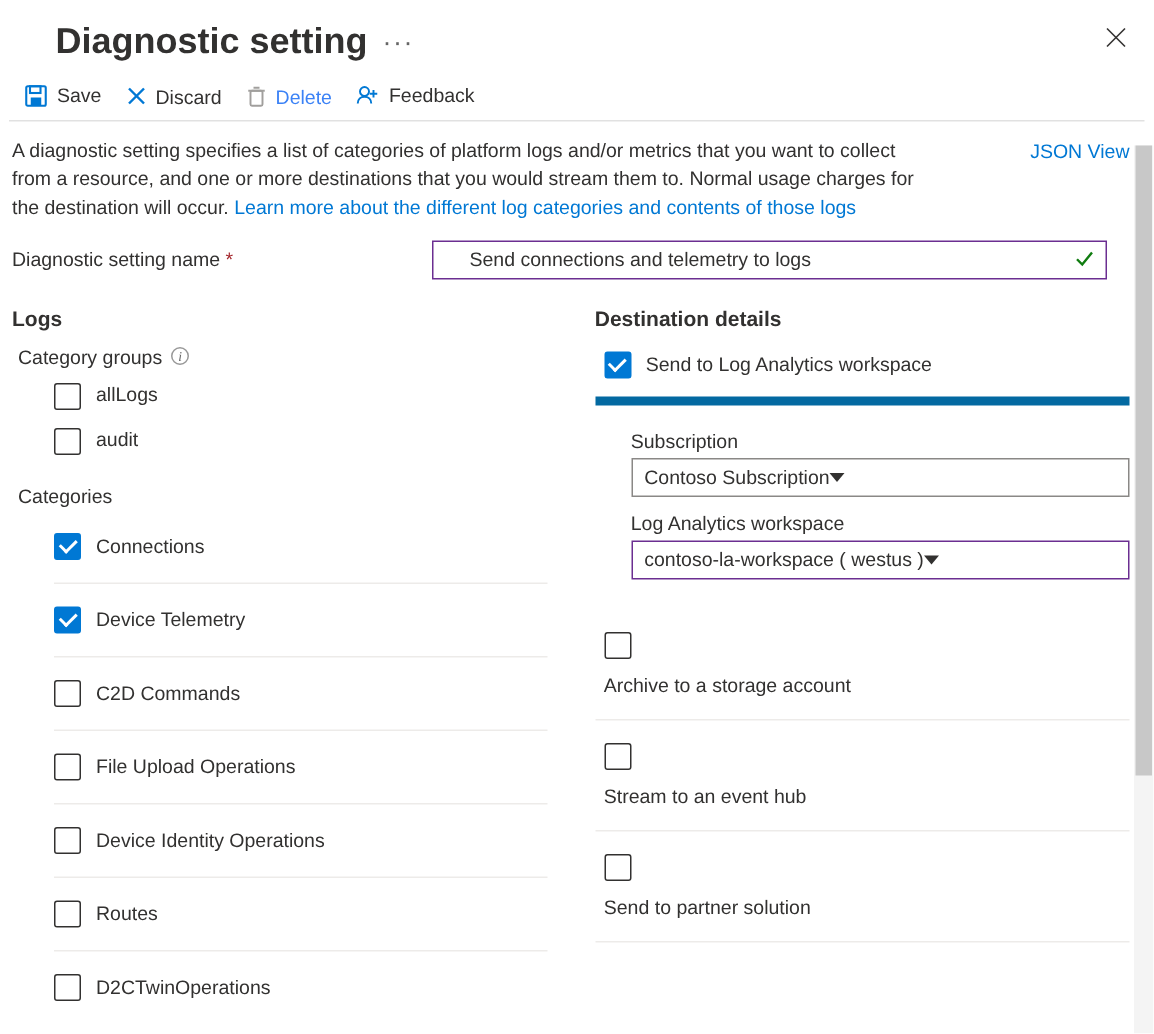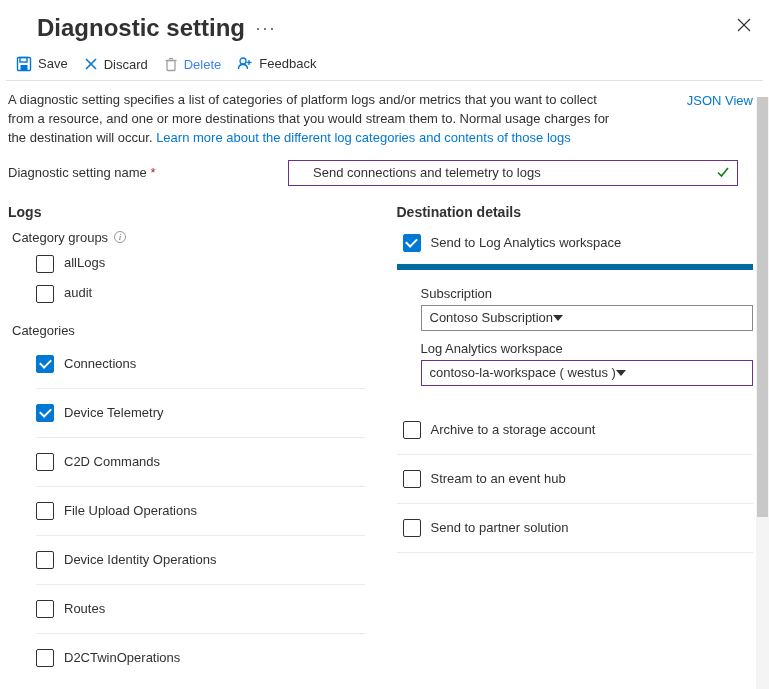--- a/index.html
+++ b/index.html
@@ -38,21 +38,21 @@
   .cat-item { display: flex; align-items: center; gap: 10px; padding: 15px 0; border-bottom: 1px solid #edebe9; }
   .checkbox { width: 18px; height: 18px; border: 1px solid #323130; border-radius: 2px; background: #fff; display: inline-flex; align-items: center; justify-content: center; flex-shrink:0; cursor:pointer; }
   .checkbox.checked { background: #0078d4; border-color: #0078d4; }
   .checkbox.checked::after { content: ""; width: 5px; height: 9px; border: solid #fff; border-width: 0 2px 2px 0; transform: rotate(45deg); margin-top: -2px; }
   .dest-top { display:flex; align-items:center; gap:10px; padding: 6px 0 12px 6px; border-bottom:6px solid #0369a1;text-align:right; }
   .dest-sub { padding: 6px 0 6px 24px; }
   .field-label { font-size:13px; margin: 10px 0 4px 0; }
   .select { height: 26px; border: 1px solid #8a8886; background:#fff; display:flex; align-items:center; padding: 0 8px; font-size:13px; cursor:pointer; }
   .select.active { border-color:#6b2e91; }
   .chev { width:0; height:0; border-left:5px solid transparent; border-right:5px solid transparent; border-top:6px solid #323130; }
-  .dest-item { display:flex; align-items:center; gap:10px; padding: 15px 0 15px 6px; border-bottom:1px solid #edebe9; }
+  .dest-item { display:flex; align-items:flex-start; gap:10px; padding: 15px 0 15px 6px; border-bottom:1px solid #edebe9;flex-direction:column; }
   
   .scrollbar-track { position:absolute; right:0; top:97px; bottom:0; width:13px; background:#f4f4f4; }
   .scrollbar-thumb { position:absolute; left:1px; top:0; width:11px; height:420px; background:#c8c8c8; border-radius:0; }
 </style>
 </head>
 <body>
 
 <div class="blade">
   <div class="header">
     <h1>Diagnostic setting</h1>

